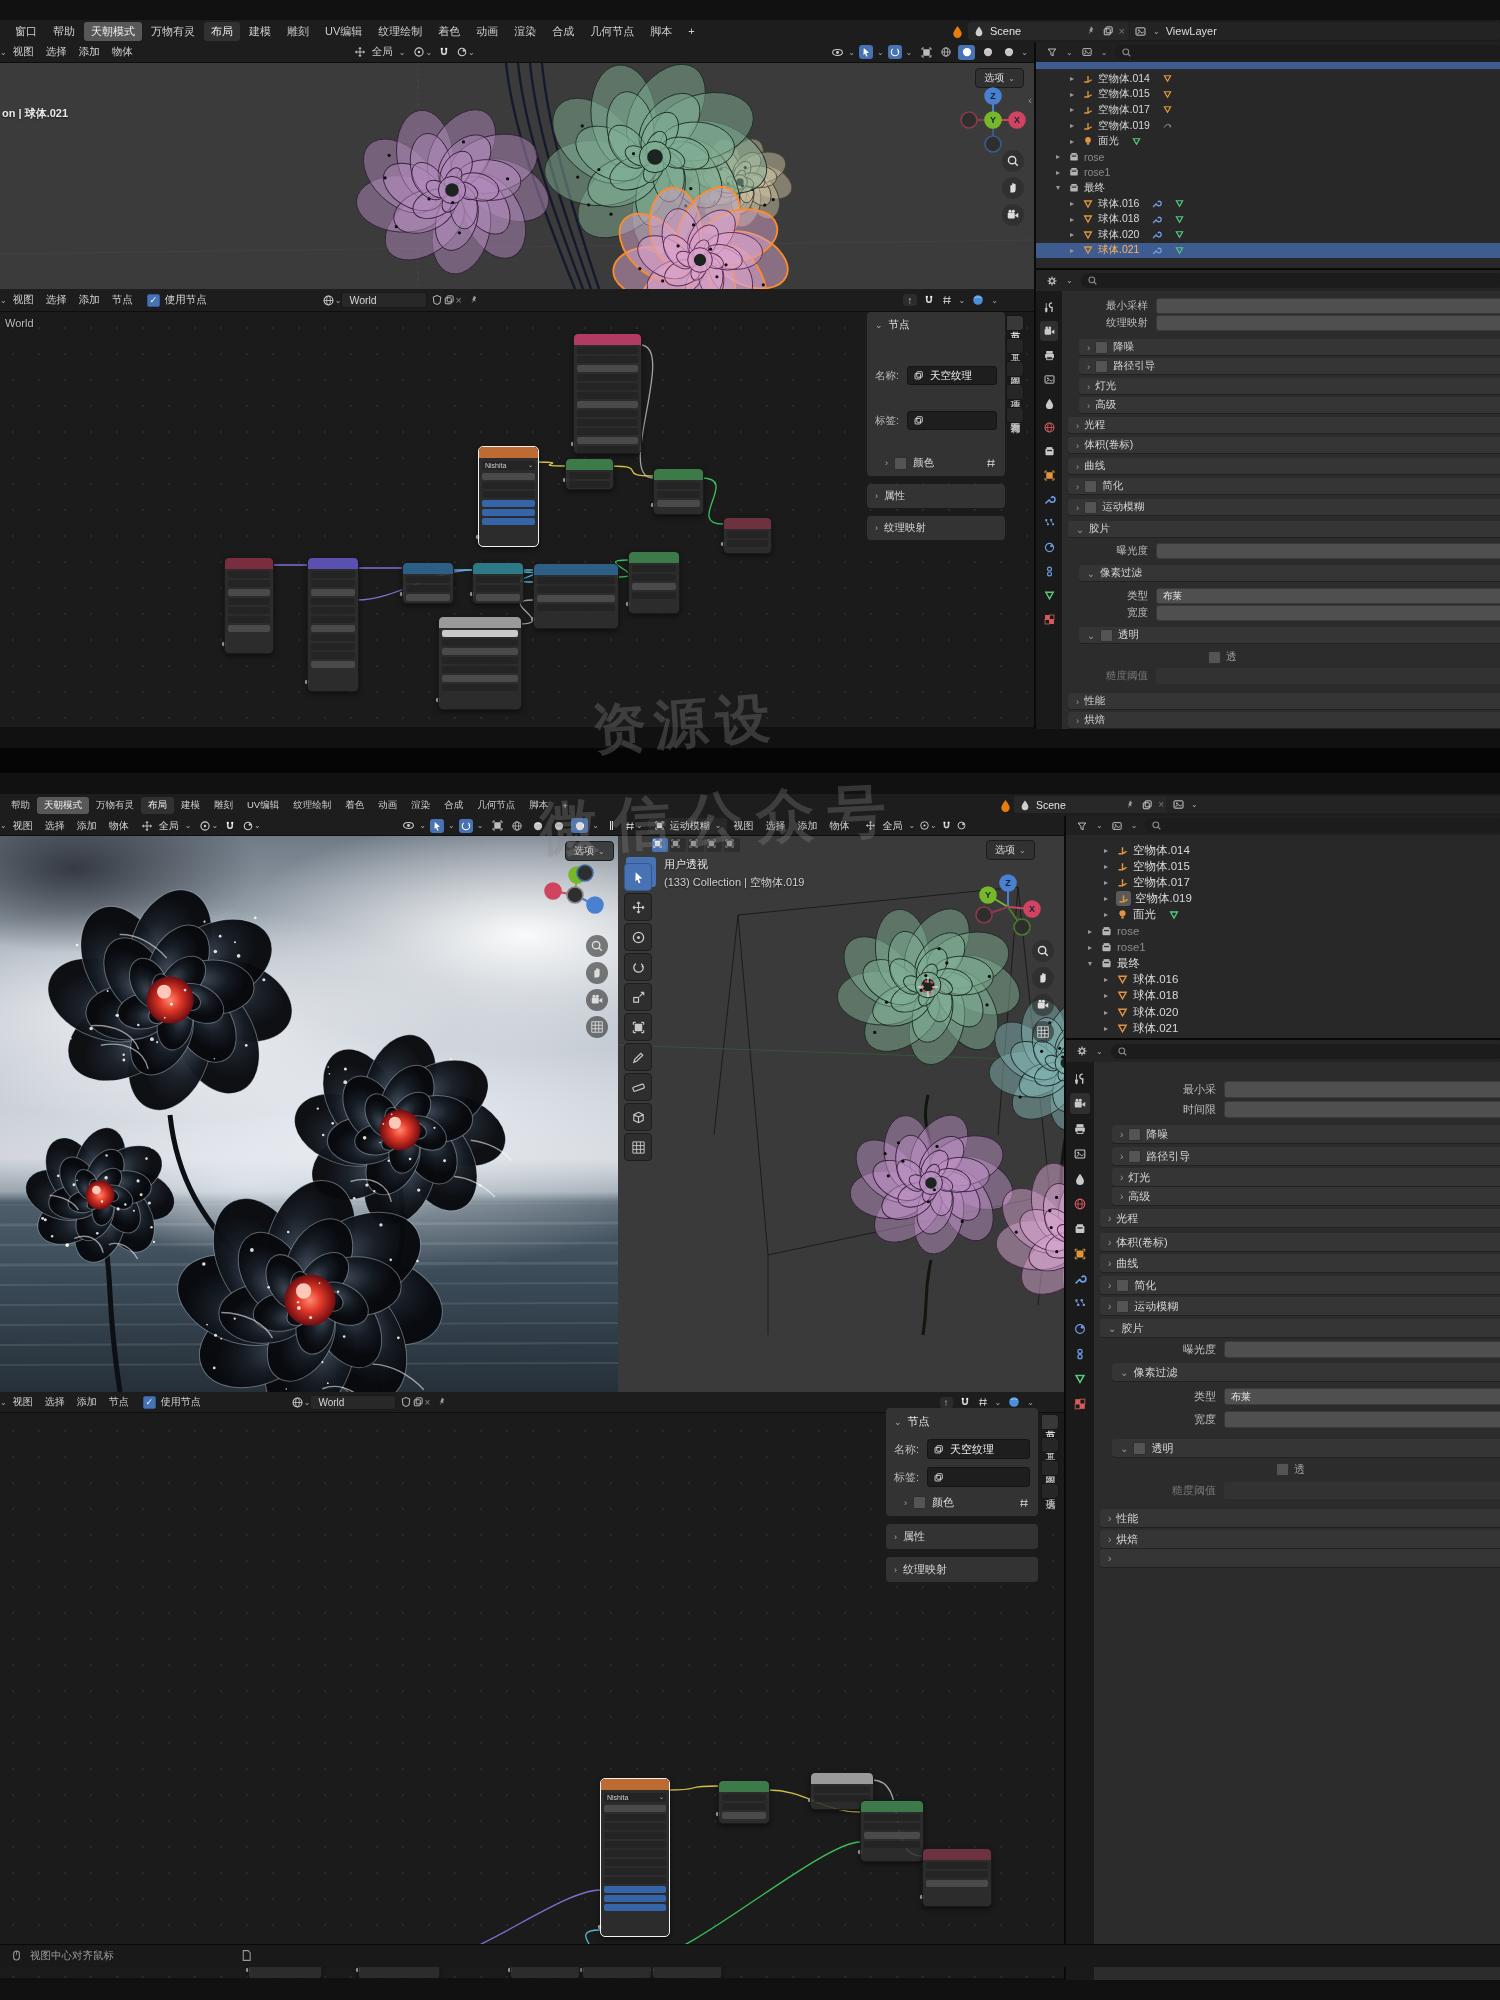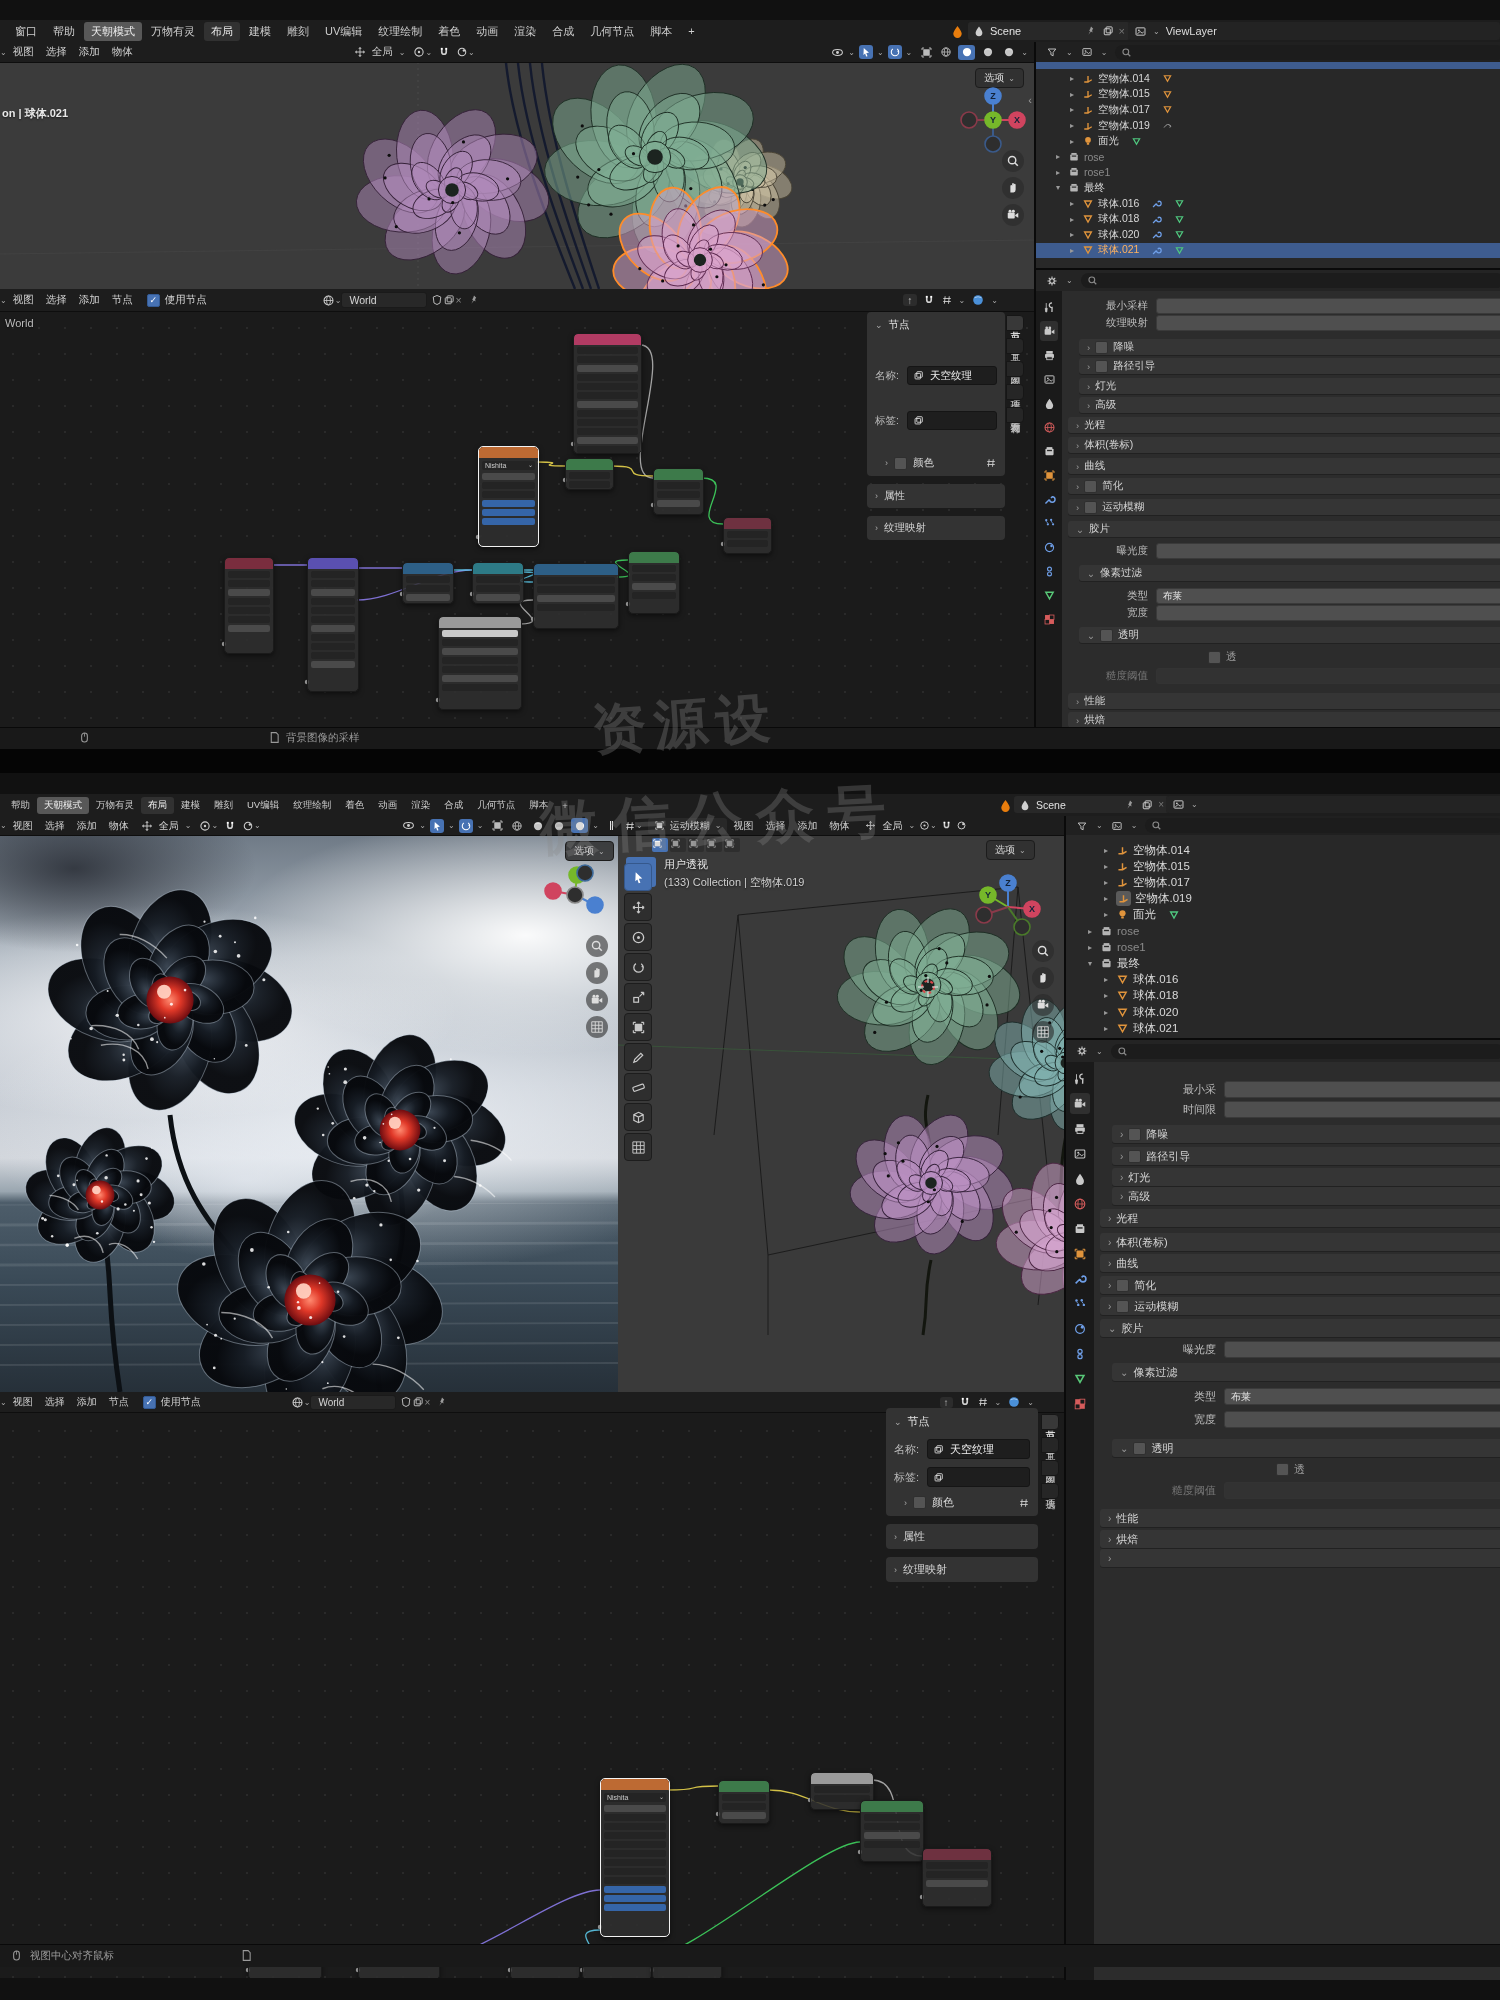--- a/index.html
+++ b/index.html
@@ -1054,34 +1054,20 @@
         <div class="sec" style="left: 32px; top: 423px; width: 430px; height: 16px; padding-left: 8px; font-size: 10.5px;">
           <span style="color: rgb(154, 154, 154); font-size: 9.5px;">›</span>
           <span>性能</span>
         </div>
         <div class="sec" style="left: 32px; top: 442px; width: 430px; height: 16px; padding-left: 8px; font-size: 10.5px;">
           <span style="color: rgb(154, 154, 154); font-size: 9.5px;">›</span>
           <span>烘焙</span>
         </div>
       </div>
 
-    <div class="statusbar" style="top:727px;height:21px;">
-      <span class="iconbtn" style="left:78px;top:3px;" id="t-sb-mouse">
-          <svg width="13" height="13" viewBox="0 0 16 16">
-            <rect x="4.5" y="2.5" width="7" height="11" rx="3.4" fill="none" stroke="#9a9a9a" stroke-width="1.3"></rect>
-            <line x1="8" y1="2.5" x2="8" y2="7" stroke="#9a9a9a"></line>
-          </svg>
-        </span>
-      <span class="iconbtn" style="left:268px;top:3px;" id="t-sb-page">
-          <svg width="13" height="13" viewBox="0 0 16 16">
-            <path d="M4 2 H10 L12.5 4.5 V14 H4 Z" fill="none" stroke="#9a9a9a" stroke-width="1.3"></path>
-          </svg>
-        </span>
-      <span class="abs" style="left:286px;top:3px;">背景图像的采样</span>
-    </div>
     <div class="wm" style="left:592px;top:688px;font-size:54px;opacity:.32;transform:rotate(-4deg);letter-spacing:8px;">资源设</div>
   </section>
 
   <section class="window" id="win-bottom" style="top:773px;height:1227px;">
     <div class="menubar" id="b-menubar" style="left:0;top:21px;width:1010px;height:22px;padding-left:4px;gap:0;font-size:9.5px;">
         <span class="mi">帮助</span>
         <span class="mi mi-grey">天朝模式</span>
         <span class="mi">万物有灵</span>
         <span class="mi mi-active">布局</span>
         <span class="mi">建模</span>

